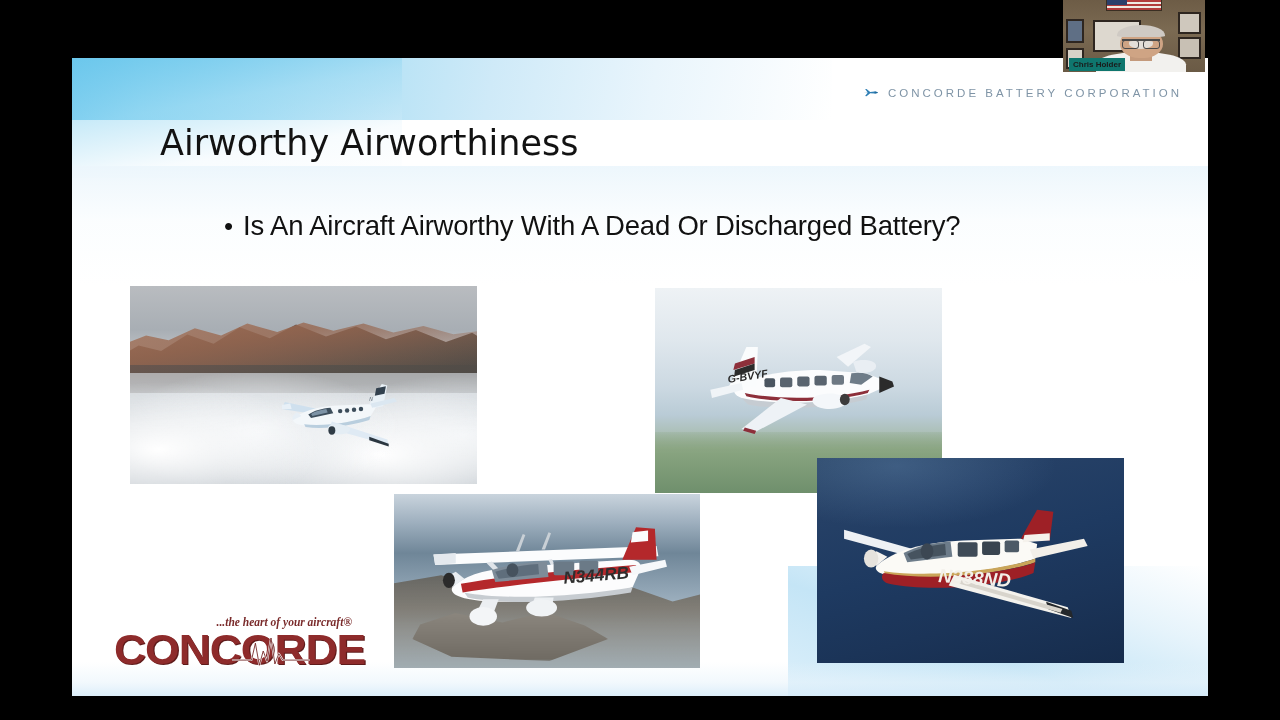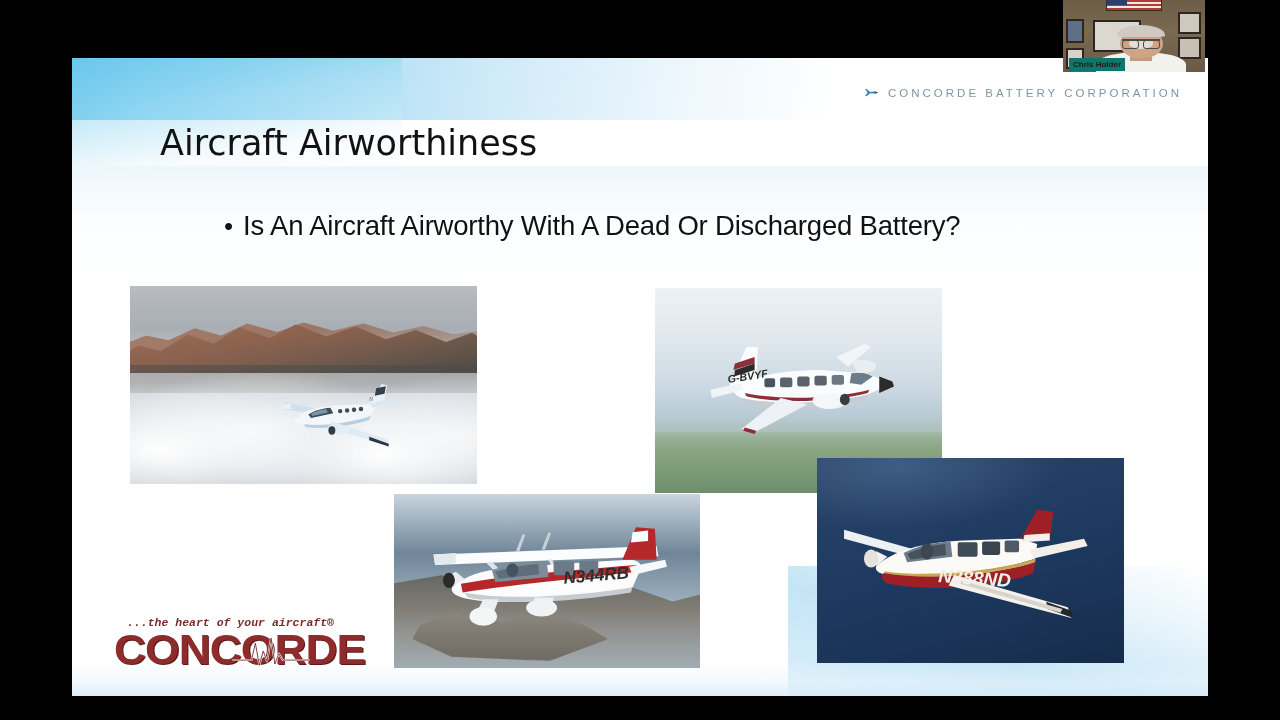--- a/index.html
+++ b/index.html
@@ -241,23 +241,23 @@
   
   #concorde-logo {
     position: absolute;
     left: 42px;
     bottom: 22px;
     width: 240px;
     height: 58px;
   }
   .logo-tagline {
     position: absolute;
-    right: 20px;
+    right: 2px;
     top: 0;
-    font-family: Liberation Mono, monospace;
+    font-family: Liberation Serif, serif;
     font-style: italic;
     font-weight: 700;
     font-size: 11.5px;
     color: #7a2b2b;
     white-space: nowrap;
   }
   .logo-word {
     position: absolute;
     left: 0;
     top: 13px;
@@ -378,21 +378,21 @@
         <svg class="brand-icon" viewBox="0 0 24 24" aria-hidden="true">
           <path d="M2.2 12.6 L8 12.0 L4.4 7.2 L6.4 6.9 L11.6 11.4 L17.6 10.6
                    C19.4 10.4 21.2 10.9 21.6 11.9 C21.2 12.9 19.4 13.5 17.6 13.4
                    L11.6 12.9 L6.4 17.4 L4.4 17.1 L8 12.3 Z" fill="#2f7fb5"></path>
           <path d="M17.8 10.7 L22.4 11.6 L22.4 12.7 L17.8 13.5 Z" fill="#1f6a9c"></path>
         </svg>
       </span>
       <span class="brand-text">CONCORDE BATTERY CORPORATION</span>
     </div>
 
-    <div class="slide-title">Aircraft Airworthiness</div>
+    <div class="slide-title">Airworthy Airworthiness</div>
 
     <div class="bullet-row">
       <span class="bullet-dot">•</span>
       <span class="bullet-text">Is An Aircraft Airworthy With A Dead Or Discharged Battery?</span>
     </div>
 
     <div class="photo" id="photo-cessna-twin">
       <div class="p1-sky"></div>
       <div class="p1-mtn"></div>
       <div class="p1-mtn-lit"></div>

